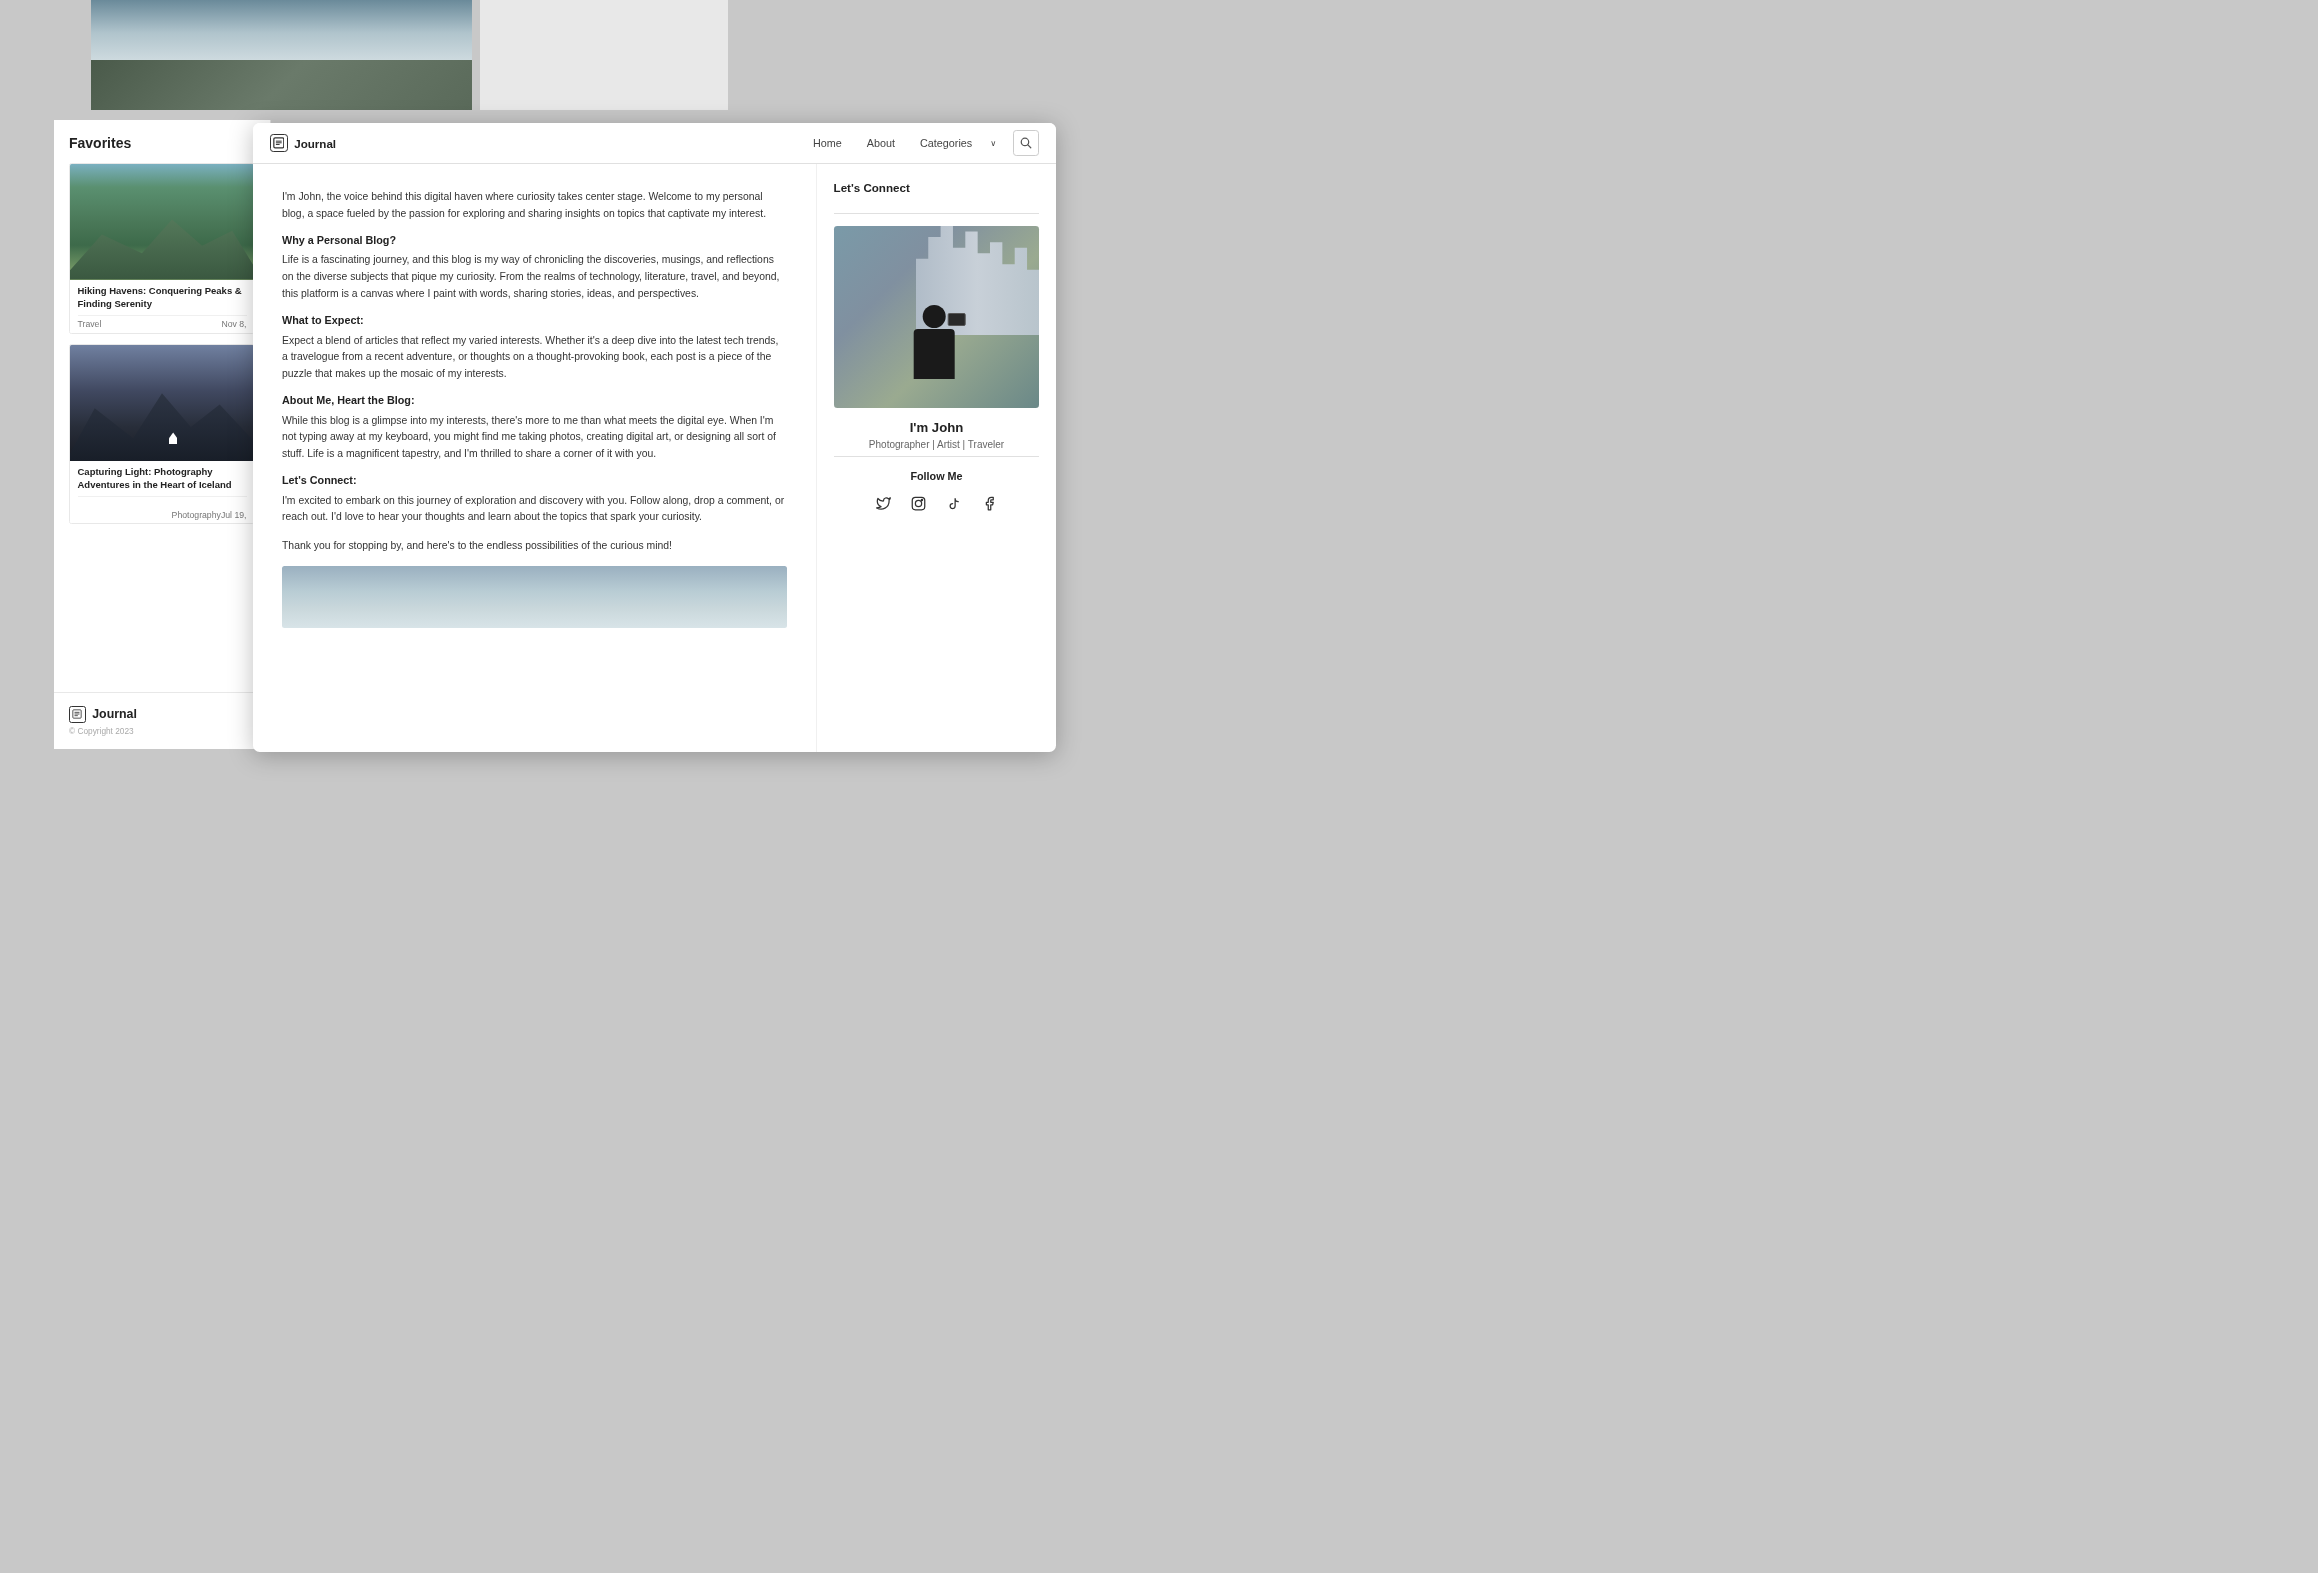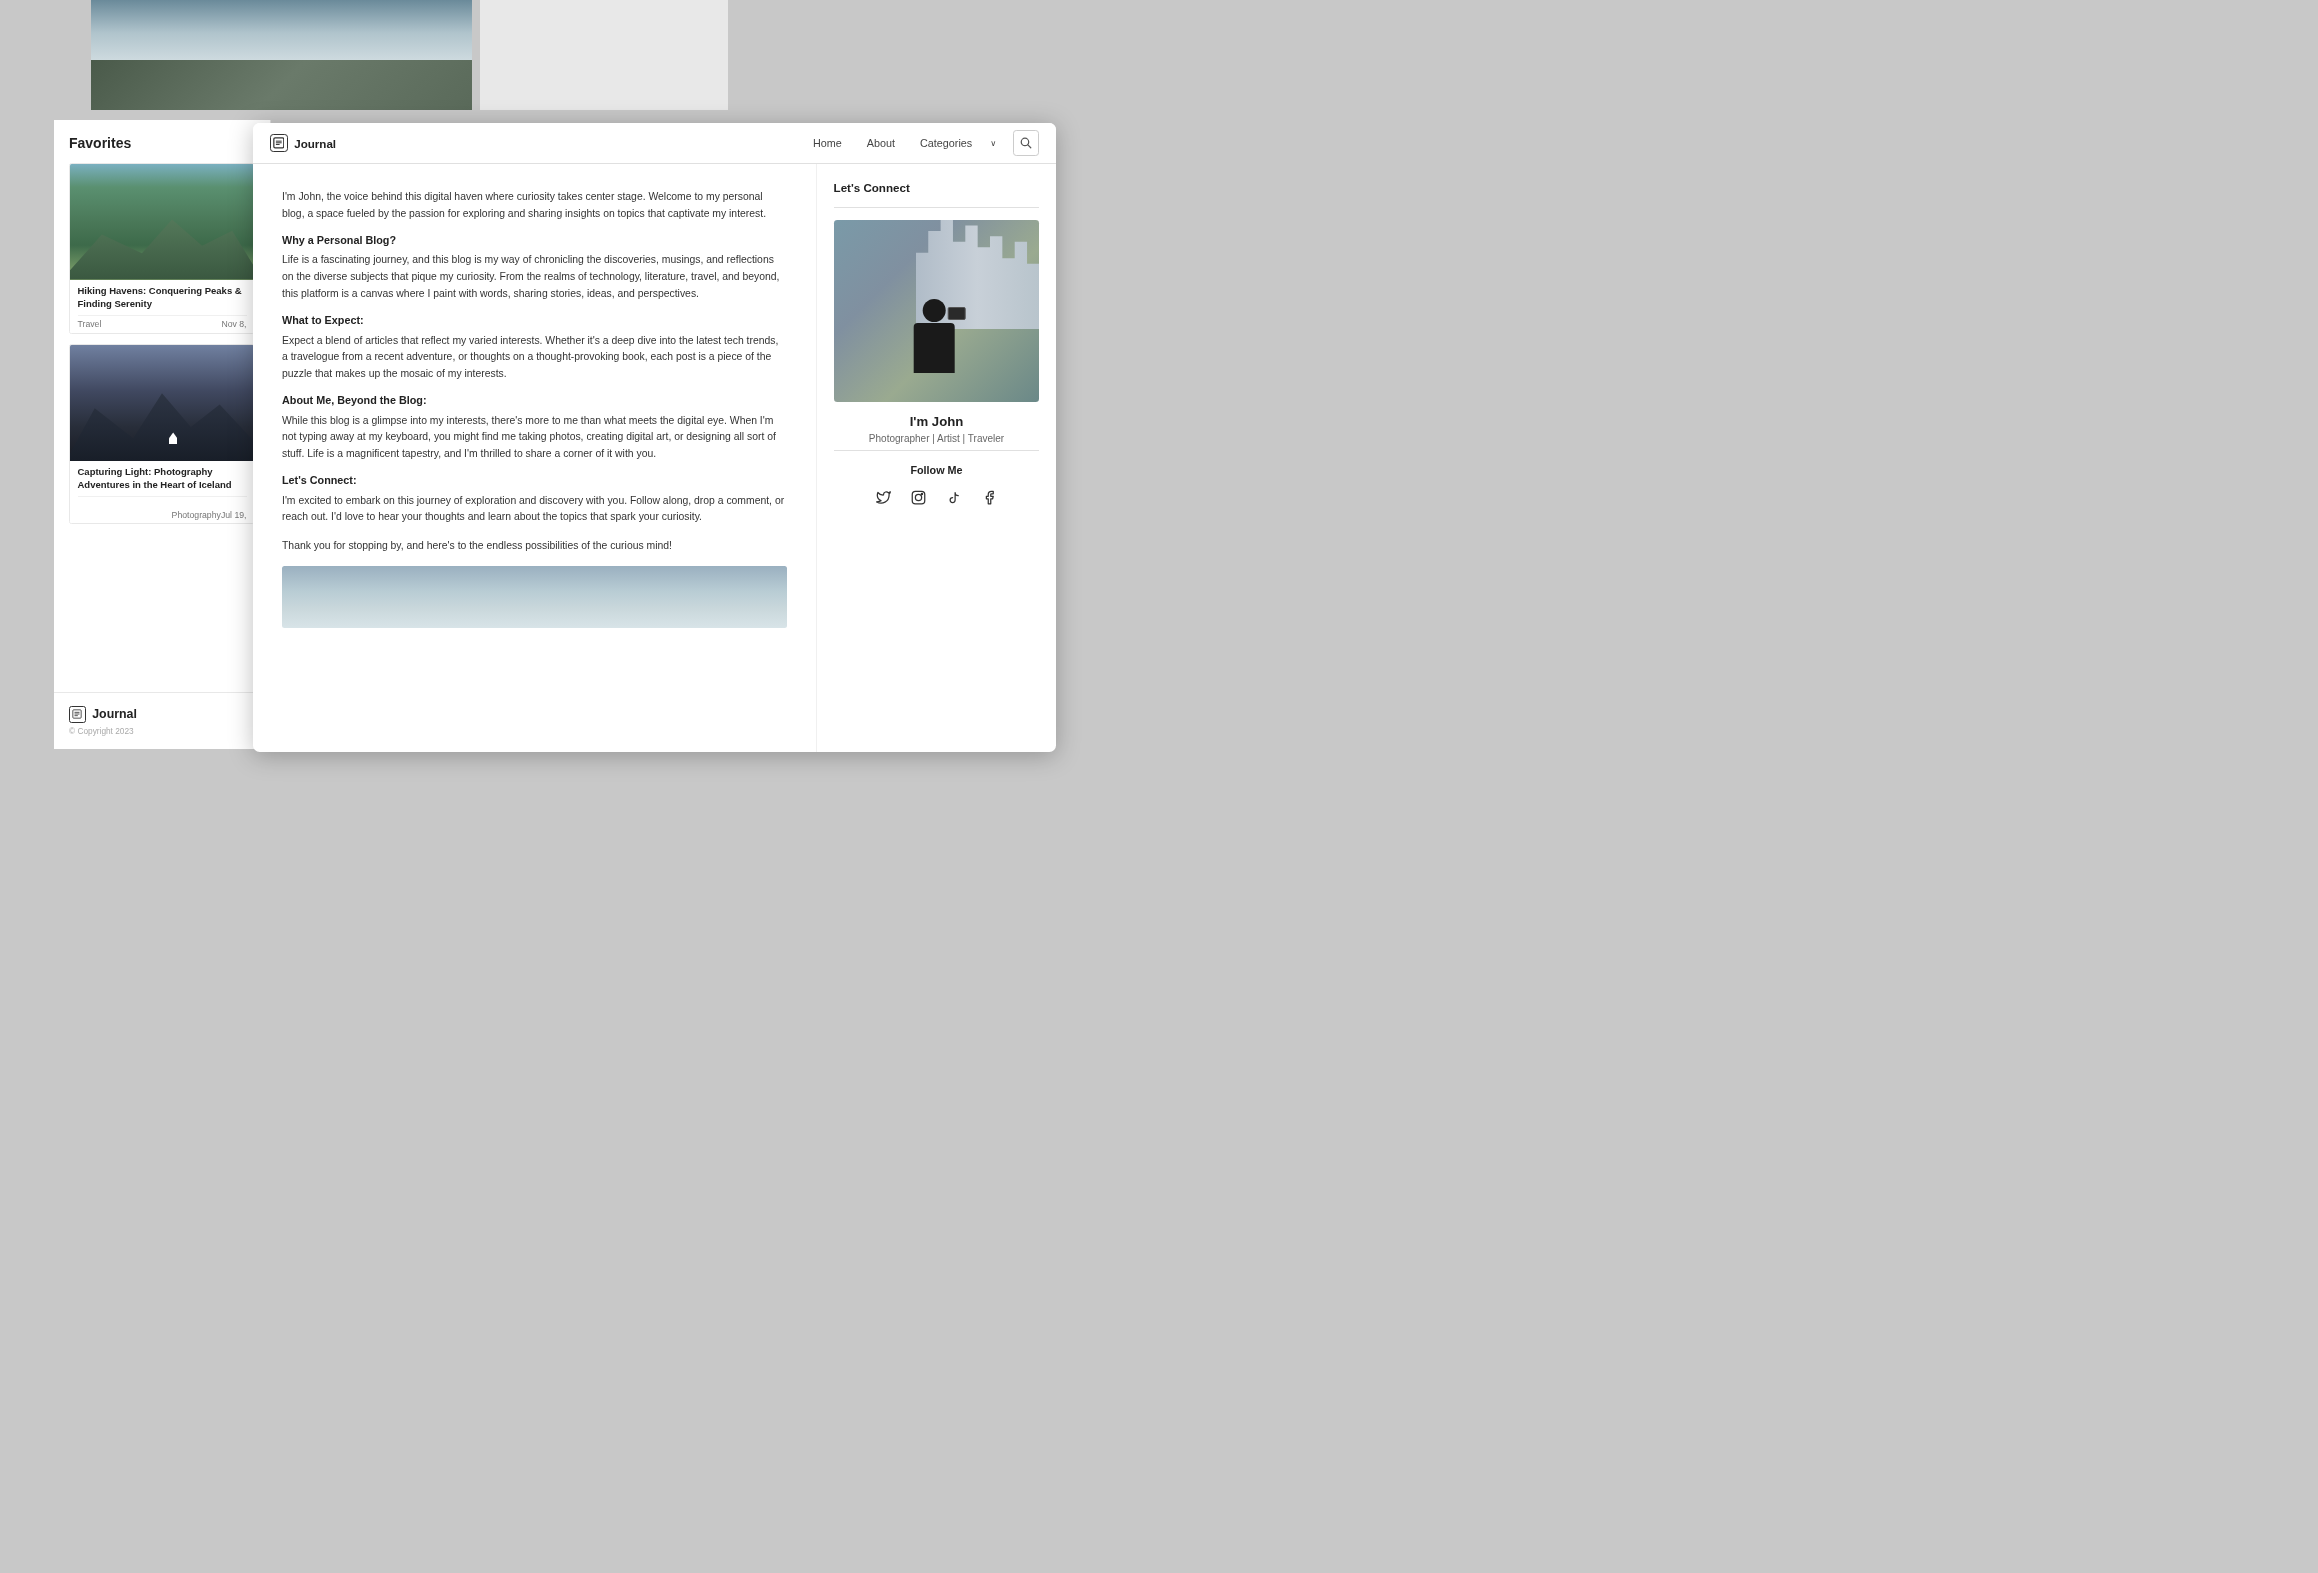--- a/index.html
+++ b/index.html
@@ -156,21 +156,21 @@
       width: 240px;
       padding: 16.6px 16.6px;
       border-left: 0.8px solid #f0f0f0;
       flex-shrink: 0;
     }
 
     .connect-title {
       font-size: 11.6px;
       font-weight: 600;
       color: #222;
-      padding-bottom: 13px;
+      padding-bottom: 19px;
       border-bottom: 0.8px solid #e0e0e0;
       margin-bottom: 12.4px;
     }
 
     .profile-name {
       text-align: center;
       font-size: 13.2px;
       font-weight: 700;
       color: #222;
       margin-bottom: 4.1px;
@@ -306,21 +306,21 @@
     <div class="main-content">
 
       <p class="content-text">I'm John, the voice behind this digital haven where curiosity takes center stage. Welcome to my personal blog, a space fueled by the passion for exploring and sharing insights on topics that captivate my interest.</p>
 
       <div class="section-heading">Why a Personal Blog?</div>
       <p class="content-text">Life is a fascinating journey, and this blog is my way of chronicling the discoveries, musings, and reflections on the diverse subjects that pique my curiosity. From the realms of technology, literature, travel, and beyond, this platform is a canvas where I paint with words, sharing stories, ideas, and perspectives.</p>
 
       <div class="section-heading">What to Expect:</div>
       <p class="content-text">Expect a blend of articles that reflect my varied interests. Whether it's a deep dive into the latest tech trends, a travelogue from a recent adventure, or thoughts on a thought-provoking book, each post is a piece of the puzzle that makes up the mosaic of my interests.</p>
 
-      <div class="section-heading">About Me, Beyond the Blog:</div>
+      <div class="section-heading">About Me, Heart the Blog:</div>
       <p class="content-text">While this blog is a glimpse into my interests, there's more to me than what meets the digital eye. When I'm not typing away at my keyboard, you might find me taking photos, creating digital art, or designing all sort of stuff. Life is a magnificent tapestry, and I'm thrilled to share a corner of it with you.</p>
 
       <div class="section-heading">Let's Connect:</div>
       <p class="content-text">I'm excited to embark on this journey of exploration and discovery with you. Follow along, drop a comment, or reach out. I'd love to hear your thoughts and learn about the topics that spark your curiosity.</p>
 
       <p class="content-text">Thank you for stopping by, and here's to the endless possibilities of the curious mind!</p>
 
       <div style="width:100%; height:62px; background:linear-gradient(180deg, #9ab0c0 0%, #b8ccd4 40%, #cad8dc 70%, #d8e4e8 100%); border-radius:2.5px; margin-top:6.6px;"></div>
     </div>
 

